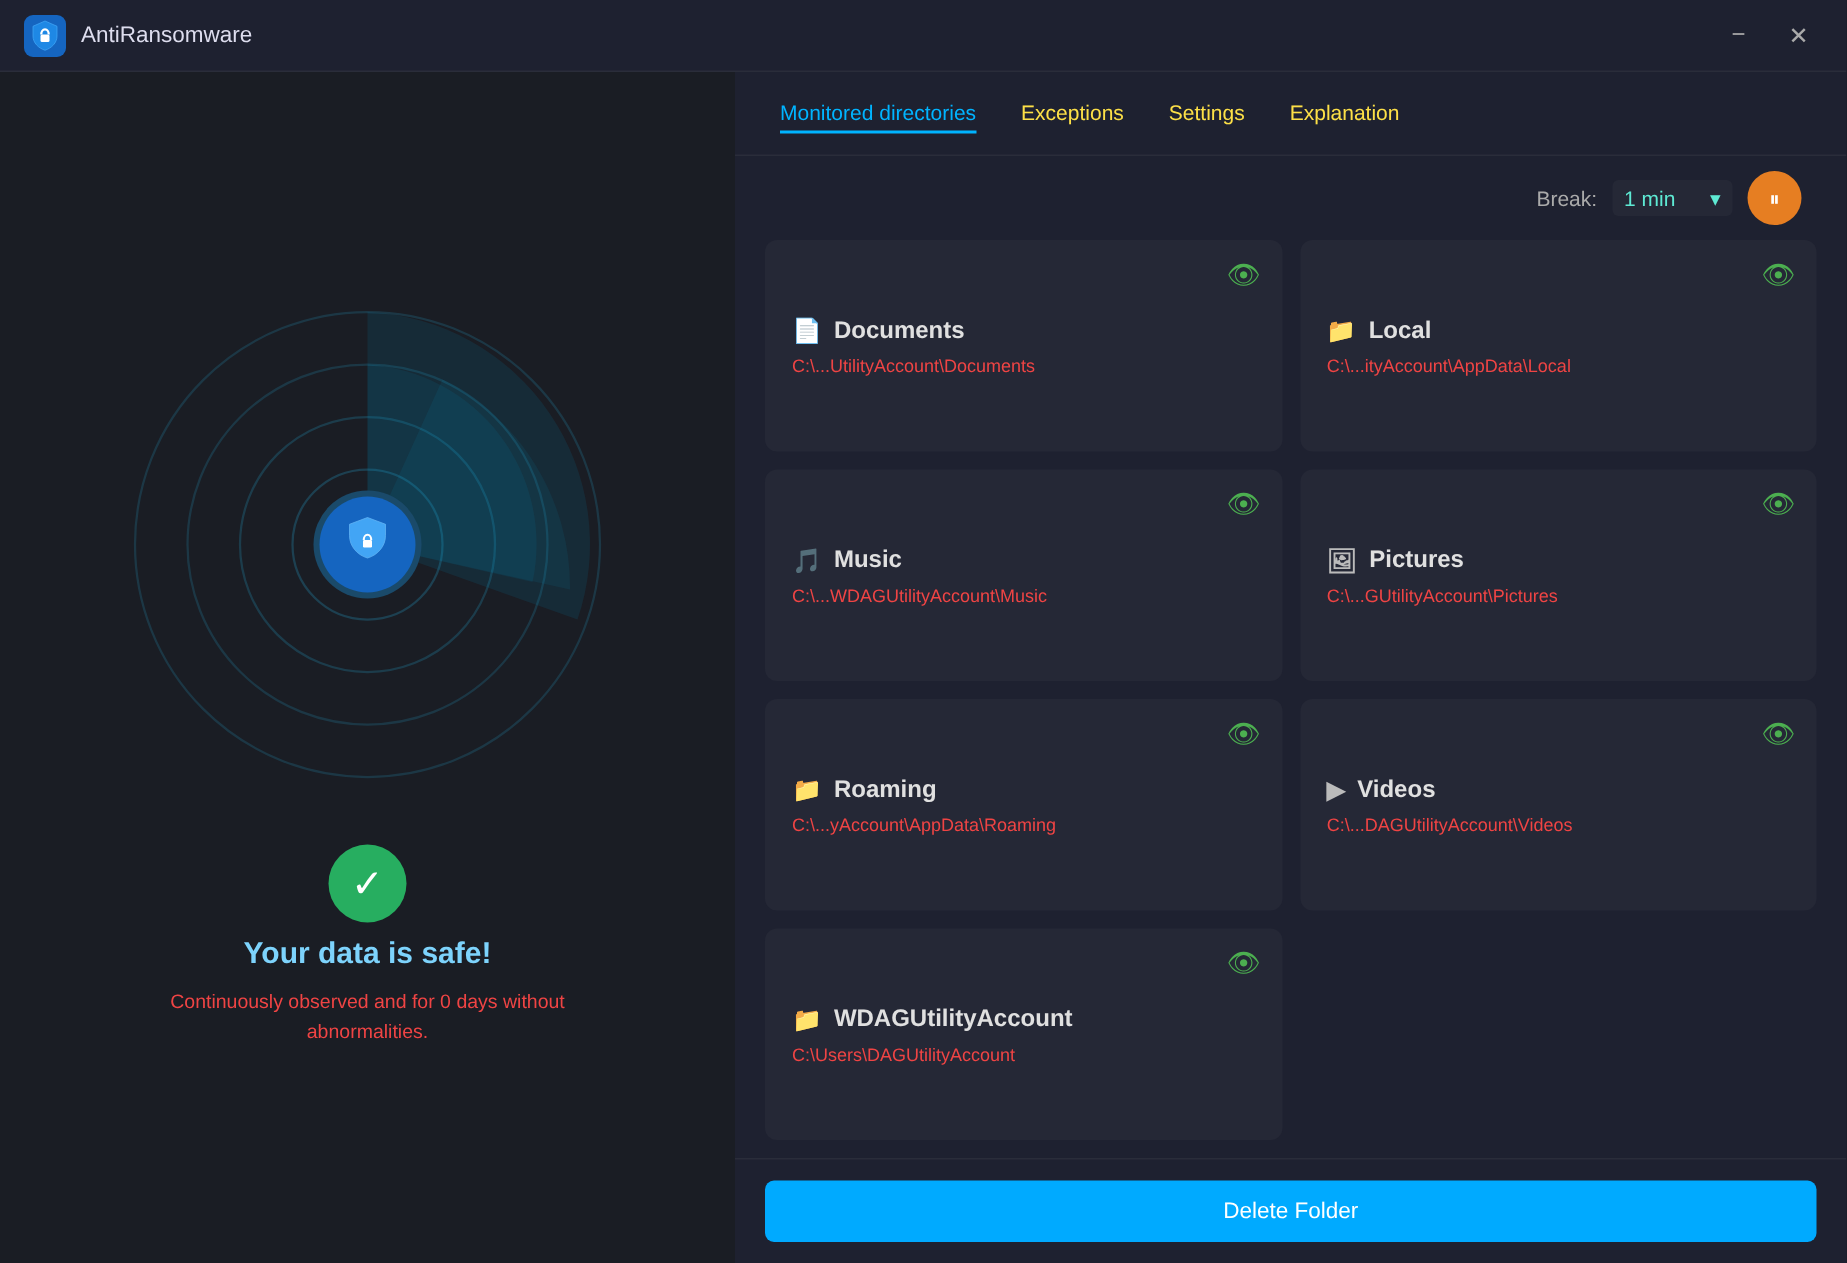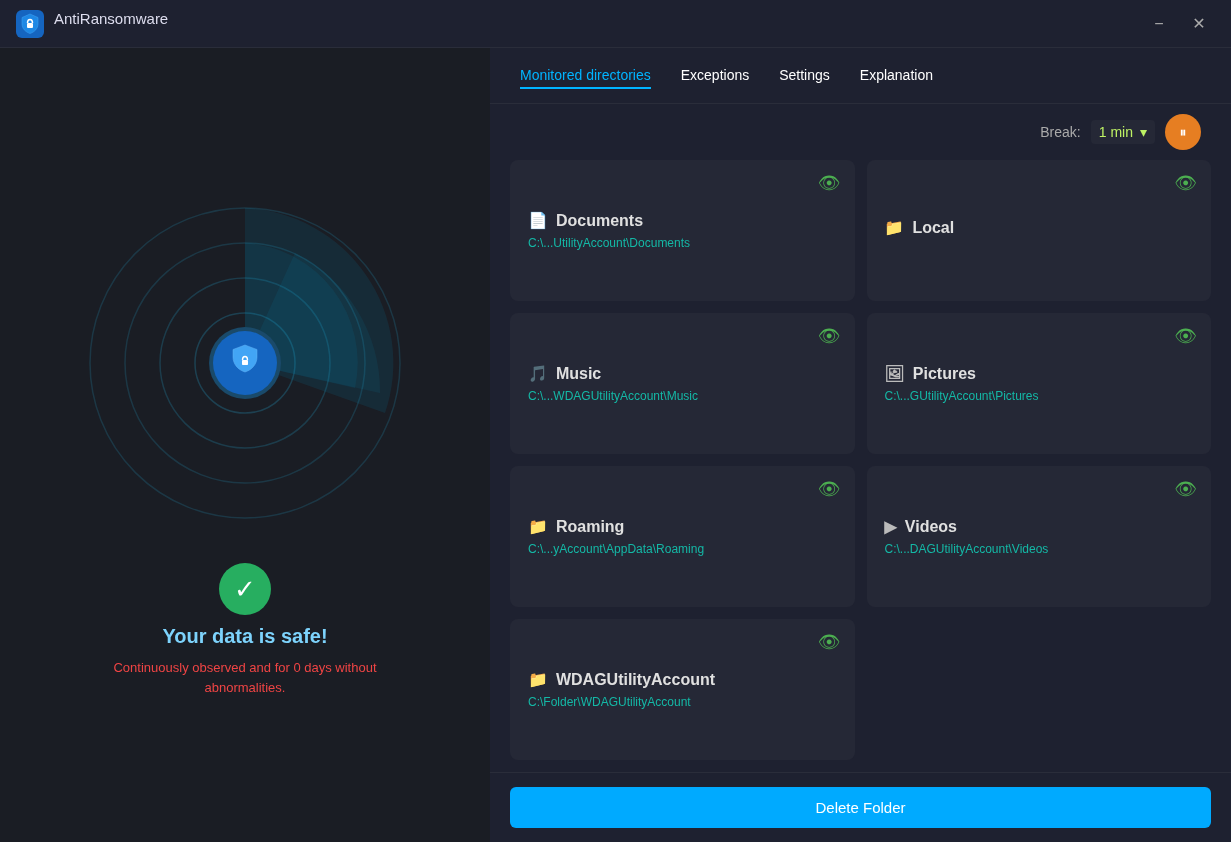--- a/index.html
+++ b/index.html
@@ -17,20 +17,21 @@
       display: flex;
       align-items: center;
       justify-content: space-between;
       background: #1e2130;
       height: 48px;
       padding: 0 16px;
       border-bottom: 1px solid #2a2d3a;
     }
     .titlebar-left {
       display: flex;
+      align-items: center;
       gap: 10px;
     }
     .app-icon {
       width: 28px;
       height: 28px;
     }
     .titlebar-title {
       font-size: 15px;
       font-weight: 500;
       color: #dde;
@@ -123,21 +124,21 @@
     .tabs {
       display: flex;
       align-items: center;
       padding: 0 30px;
       border-bottom: 1px solid #2a2d3a;
       height: 56px;
       gap: 30px;
     }
     .tab {
       font-size: 14px;
-      color: #ffffff;
+      color: #fde047;
       cursor: pointer;
       padding: 4px 0;
       border-bottom: 2px solid transparent;
       white-space: nowrap;
     }
     .tab.active {
       color: #00b4ff;
       border-bottom: 2px solid #00b4ff;
       font-weight: 500;
     }
@@ -151,28 +152,28 @@
       gap: 10px;
     }
     .break-label {
       font-size: 14px;
       color: #aaa;
       margin-left: 36px;
     }
     .break-select {
       background: #252836;
       border: none;
-      color: #bef264;
+      color: #5eead4;
       font-size: 14px;
       padding: 4px 8px;
       border-radius: 4px;
       cursor: pointer;
       display: flex;
       align-items: center;
-      gap: 7px;
+      gap: 23px;
     }
     .pause-btn {
       width: 36px;
       height: 36px;
       background: #e67e22;
       border-radius: 50%;
       border: none;
       cursor: pointer;
       display: flex;
       align-items: center;
@@ -216,21 +217,21 @@
       align-items: center;
       gap: 8px;
       margin-bottom: 6px;
     }
     .dir-icon {
       font-size: 16px;
       color: #bbb;
     }
     .dir-path {
       font-size: 12px;
-      color: #14b8a6;
+      color: #ef4444;
     }
 
     
     .bottom-bar {
       display: flex;
       gap: 16px;
       padding: 14px 20px;
       border-top: 1px solid #2a2d3a;
     }
     .btn-delete {
@@ -343,20 +344,21 @@
         </div>
         <div class="dir-path">C:\...UtilityAccount\Documents</div>
       </div>
 
       <div class="dir-card">
         <span class="dir-eye">👁</span>
         <div class="dir-name">
           <span class="dir-icon">📁</span>
           <span>Local</span>
         </div>
+        <div class="dir-path">C:\...ityAccount\AppData\Local</div>
       </div>
 
       <div class="dir-card">
         <span class="dir-eye">👁</span>
         <div class="dir-name">
           <span class="dir-icon">🎵</span>
           <span>Music</span>
         </div>
         <div class="dir-path">C:\...WDAGUtilityAccount\Music</div>
       </div>
@@ -387,21 +389,21 @@
         </div>
         <div class="dir-path">C:\...DAGUtilityAccount\Videos</div>
       </div>
 
       <div class="dir-card">
         <span class="dir-eye">👁</span>
         <div class="dir-name">
           <span class="dir-icon">📁</span>
           <span>WDAGUtilityAccount</span>
         </div>
-        <div class="dir-path">C:\Folder\WDAGUtilityAccount</div>
+        <div class="dir-path">C:\Users\DAGUtilityAccount</div>
       </div>
 
     </div>
 
     <div class="bottom-bar">
       <button class="btn-delete">Delete Folder</button>
     </div>
 
   </div>
 </div>

